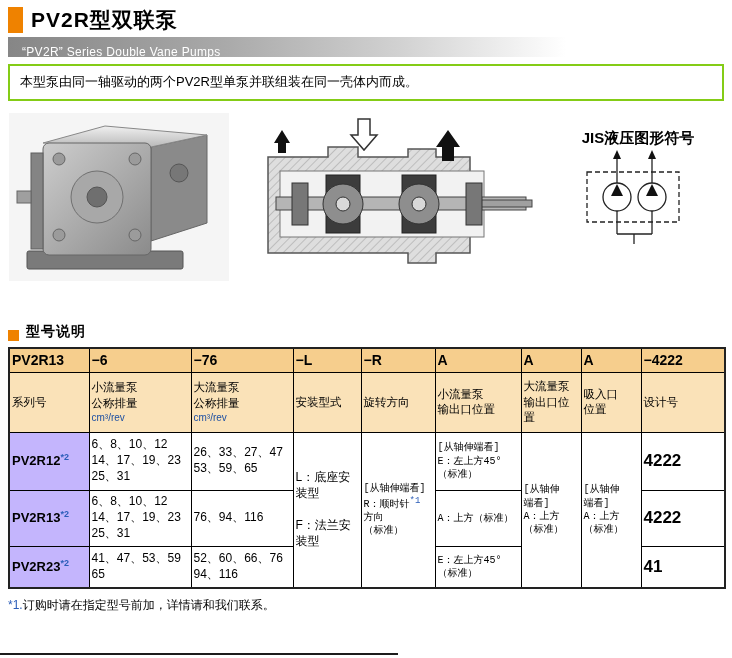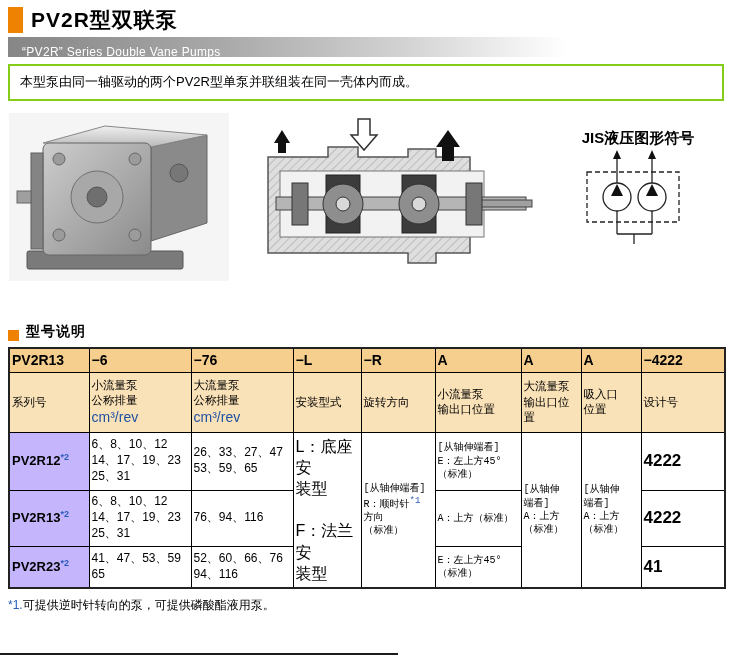--- a/index.html
+++ b/index.html
@@ -46,26 +46,26 @@
   table.model-table {
     border-collapse:collapse; table-layout:fixed; width:716px;
     margin-top:6px; border:2px solid #222;
   }
   table.model-table th, table.model-table td {
     border:1px solid #000000; text-align:left; vertical-align:middle;
     white-space:pre-line; padding:2px 2px; line-height:1.32;
   }
   tr.code-row th { background:#F6CE8D; font-size:14px; font-weight:bold; height:22px; color:#000; }
   tr.desc-row th { background:#FAE2B8; font-size:11.5px; font-weight:normal; height:60px; color:#000; }
-  tr.desc-row .unit { display:block; color:#1E50A2; font-size:14px; }
+  tr.desc-row .unit { display:block; color:#1E50A2; font-size:10px; }
   tr.dr1 { height:58px; } tr.dr2 { height:56px; } tr.dr3 { height:42px; }
   td.num { font-size:12px; color:#000; }
   th.series-cell { background:#c4b5fd; font-size:13px; font-weight:bold; color:#000; }
   td.ann { font-size:10px; color:#000;font-family:Liberation Mono, monospace; }
-  td.mount { font-size:16px; color:#000; }
+  td.mount { font-size:12px; color:#000; }
   td.design { font-size:17px; font-weight:bold; color:#000; }
   sup.blue { color:#2B5DB8; font-size:9px; }
 
   
   .notes { margin-top:7px; font-size:12px; line-height:1.62; color:#000; }
   .note-marker { color:#2B5DB8; }
 
   .bottom-rule { position:absolute; left:0; bottom:3px; width:398px; height:2px; background:#1c1c1c; }
 </style>
 </head>
@@ -259,17 +259,17 @@
         <td class="num">52、60、66、76
 94、116</td>
         <td class="ann">E：左上方45°
 （标准）</td>
         <td class="design">41</td>
       </tr>
     </tbody>
   </table>
 
   <div class="notes">
-    <p><span class="note-marker">*1.</span><span>可提供逆时针转向的泵，可提供磷酸酯液用泵。</span></p>
+    <p><span class="note-marker">*1.</span><span>订购时请在指定型号前加，详情请和我们联系。</span></p>
   </div>
 
   <div class="bottom-rule"></div>
 </div>
 
 </body></html>

